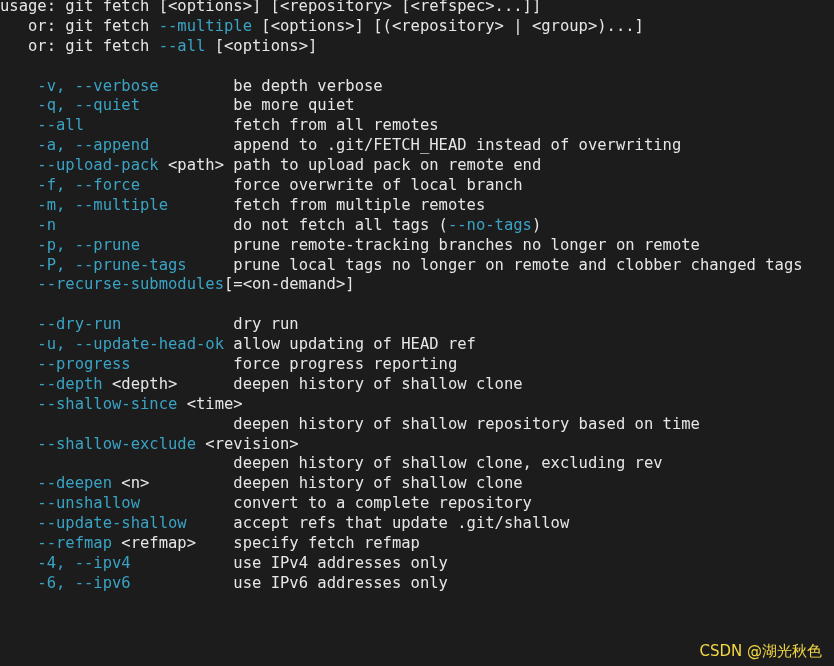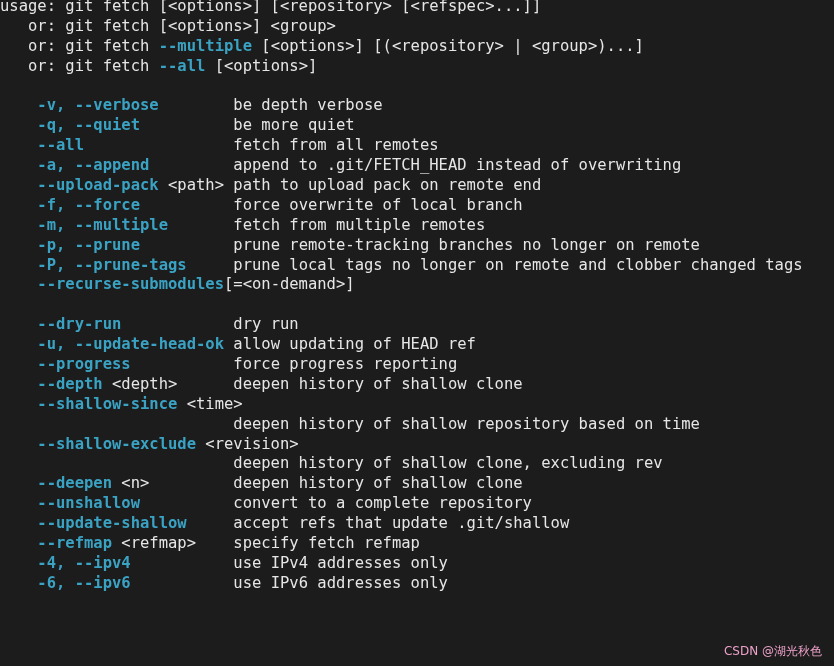--- a/index.html
+++ b/index.html
@@ -27,68 +27,67 @@
     white-space: pre;
     font-family: "DejaVu Sans Mono", "Liberation Mono", monospace;
     font-size: 15.5px;
     line-height: 19.9px;
     height: 19.9px;
     color: #e6e6e6;
     letter-spacing: 0px;
   }
   .flag {
     color: #3aa3c4;
-    font-weight: bold;
   }
   .txt {
     color: #e6e6e6;
   }
   
   #scroll {
     position: absolute;
     left: 0;
     top: -3px;
     width: 834px;
   }
   .spacer {
     display: block;
     height: 19.9px;
   }
   #watermark {
     position: absolute;
     right: 12px;
     bottom: 5px;
-    color: #f9a8d4;
+    color: #fde047;
     font-family: "DejaVu Sans", "Liberation Sans", sans-serif;
-    font-size: 12px;
+    font-size: 15px;
     line-height: 20px;
     white-space: pre;
     opacity: 0.95;
   }
 </style>
 </head>
 <body>
 
 <div id="terminal">
   <div id="scroll">
     <div id="usage-lines">
         <span class="line"><span class="txt">usage: git fetch </span><span class="txt">[&lt;options&gt;] [&lt;repository&gt; [&lt;refspec&gt;...]]</span></span>
-        <span class="line"><span class="txt">   or: git fetch </span><span class="txt">[&lt;options&gt;] &lt;group&gt;</span></span>
         <span class="line"><span class="txt">   or: git fetch </span><span class="flag">--multiple</span><span class="txt"> [&lt;options&gt;] [(&lt;repository&gt; | &lt;group&gt;)...]</span></span>
         <span class="line"><span class="txt">   or: git fetch </span><span class="flag">--all</span><span class="txt"> [&lt;options&gt;]</span></span>
       </div>
     <span class="spacer"></span>
     <div id="option-lines">
         <span class="line"><span class="txt">    </span><span class="flag">-v, --verbose</span><span class="txt">        </span><span class="txt">be depth verbose</span></span>
         <span class="line"><span class="txt">    </span><span class="flag">-q, --quiet</span><span class="txt">          </span><span class="txt">be more quiet</span></span>
         <span class="line"><span class="txt">    </span><span class="flag">--all</span><span class="txt">                </span><span class="txt">fetch from all remotes</span></span>
         <span class="line"><span class="txt">    </span><span class="flag">-a, --append</span><span class="txt">         </span><span class="txt">append to .git/FETCH_HEAD instead of overwriting</span></span>
         <span class="line"><span class="txt">    </span><span class="flag">--upload-pack</span><span class="txt"> &lt;path&gt;</span><span class="txt"> </span><span class="txt">path to upload pack on remote end</span></span>
         <span class="line"><span class="txt">    </span><span class="flag">-f, --force</span><span class="txt">          </span><span class="txt">force overwrite of local branch</span></span>
         <span class="line"><span class="txt">    </span><span class="flag">-m, --multiple</span><span class="txt">       </span><span class="txt">fetch from multiple remotes</span></span>
+        <span class="line"><span class="txt">    </span><span class="flag">-n</span><span class="txt">                   </span><span class="txt">do not fetch all tags (</span><span class="flag">--no-tags</span><span class="txt">)</span></span>
         <span class="line"><span class="txt">    </span><span class="flag">-p, --prune</span><span class="txt">          </span><span class="txt">prune remote-tracking branches no longer on remote</span></span>
         <span class="line"><span class="txt">    </span><span class="flag">-P, --prune-tags</span><span class="txt">     </span><span class="txt">prune local tags no longer on remote and clobber changed tags</span></span>
         <span class="line"><span class="txt">    </span><span class="flag">--recurse-submodules</span><span class="txt">[=&lt;on-demand&gt;]</span></span>
         <span class="line"><span class="txt">    </span><span class="txt">                     </span></span>
         <span class="line"><span class="txt">    </span><span class="flag">--dry-run</span><span class="txt">            </span><span class="txt">dry run</span></span>
         <span class="line"><span class="txt">    </span><span class="flag">-u, --update-head-ok</span><span class="txt"> </span><span class="txt">allow updating of HEAD ref</span></span>
         <span class="line"><span class="txt">    </span><span class="flag">--progress</span><span class="txt">           </span><span class="txt">force progress reporting</span></span>
         <span class="line"><span class="txt">    </span><span class="flag">--depth</span><span class="txt"> &lt;depth&gt;</span><span class="txt">      </span><span class="txt">deepen history of shallow clone</span></span>
         <span class="line"><span class="txt">    </span><span class="flag">--shallow-since</span><span class="txt"> &lt;time&gt;</span></span>
         <span class="line"><span class="txt">    </span><span class="txt">                     </span><span class="txt">deepen history of shallow repository based on time</span></span>

